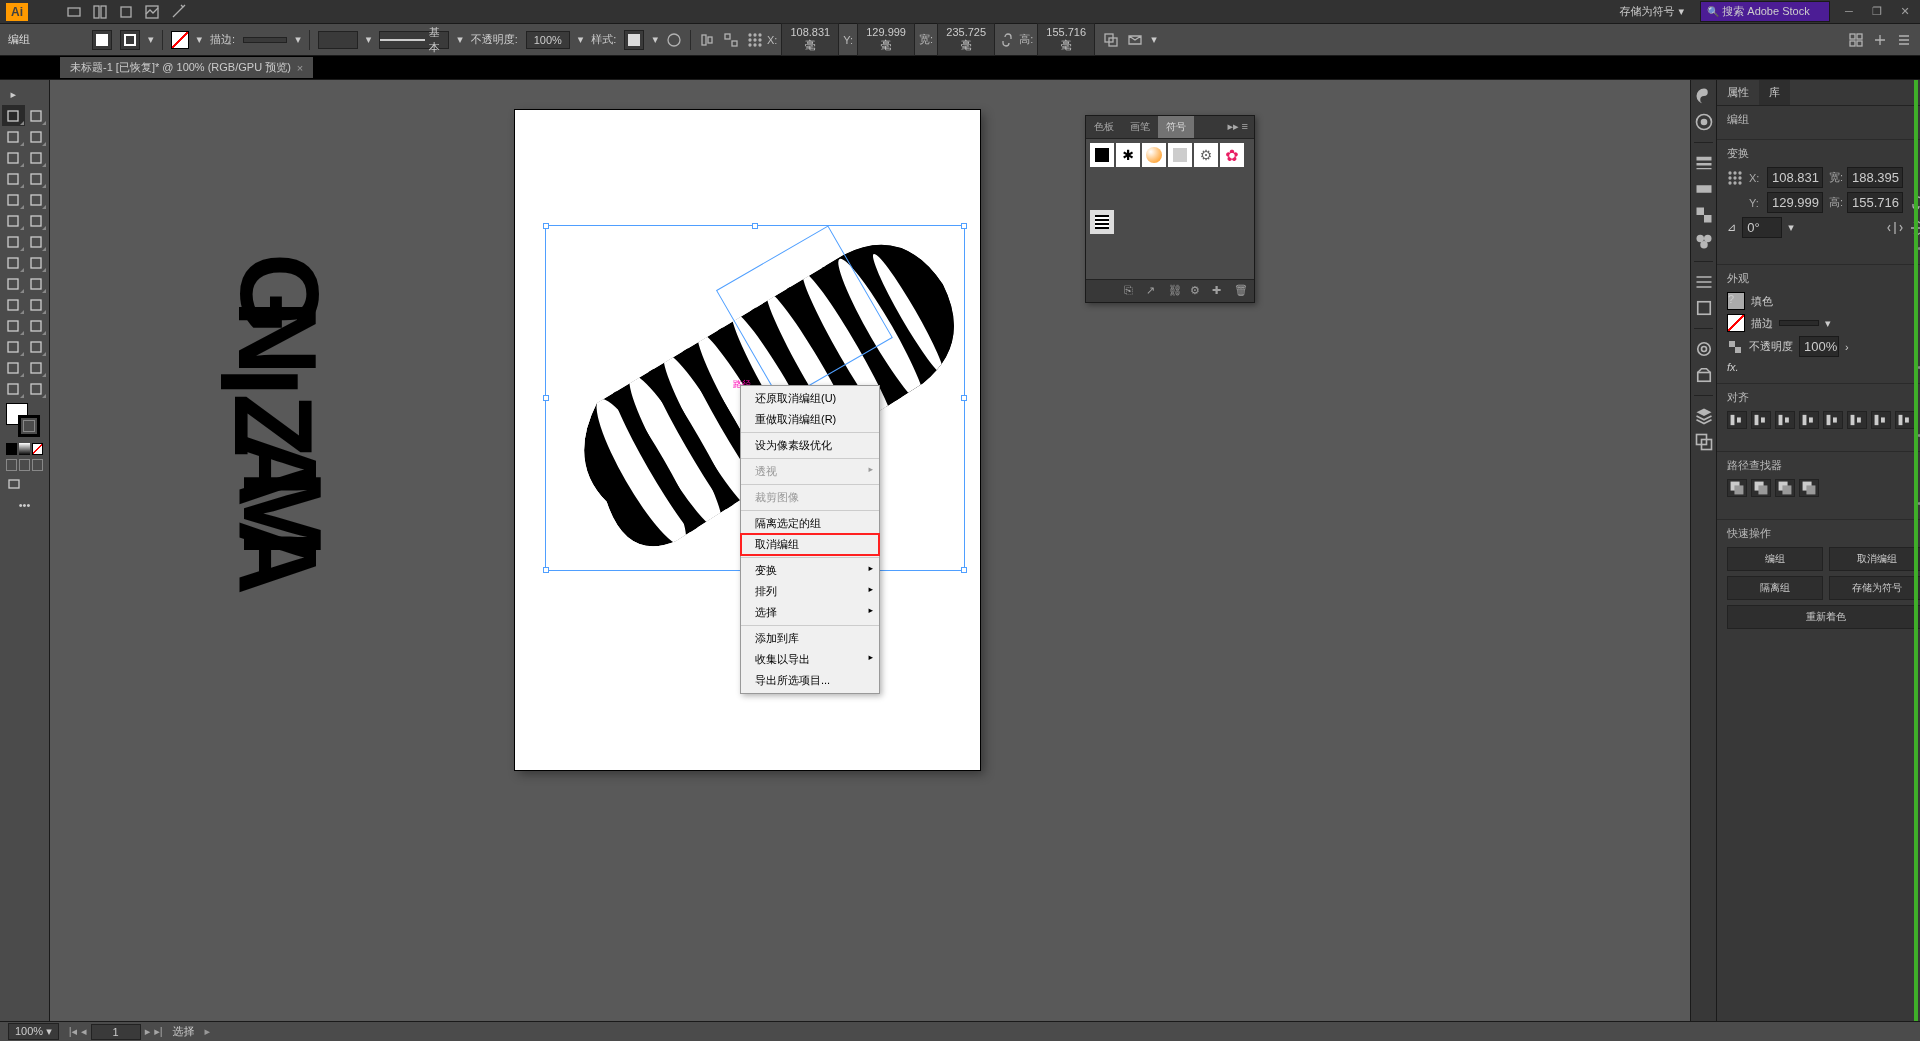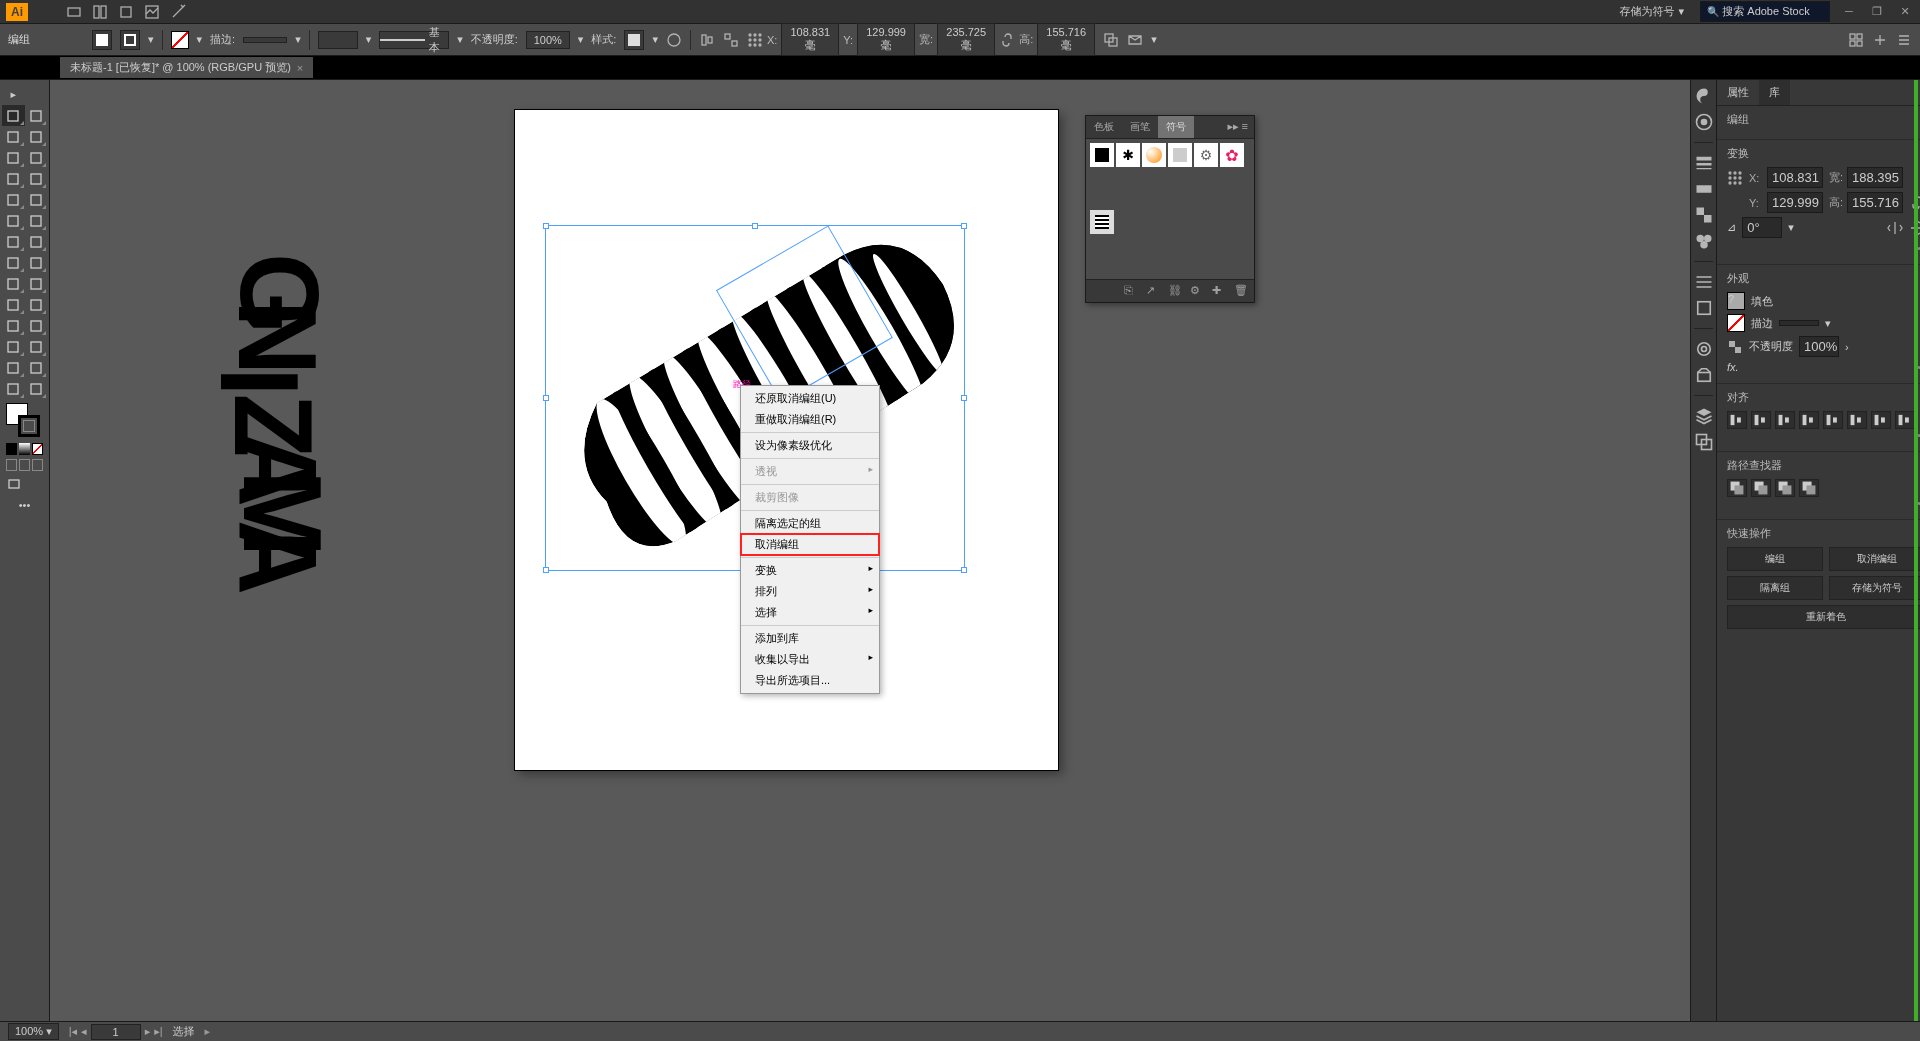--- a/index.html
+++ b/index.html
@@ -7,21 +7,21 @@
 
 
 .appbar { height:24px; background:#323232; display:flex; align-items:center; padding:0 6px; border-bottom:1px solid #1a1a1a; }
 .ai-logo { width:22px; height:18px; background:#ff9a00; color:#404040; font-weight:bold; text-align:center; line-height:18px; font-size:12px; margin-right:24px; }
 .menubar { display:flex; gap:2px; }
 .menu-item { padding:2px 6px; cursor:default; }
 .menubar-icons { display:flex; gap:10px; margin-left:14px; align-items:center; }
 .tb-icon { width:16px; height:16px; opacity:.8; display:flex; align-items:center; justify-content:center; }
 .topright { margin-left:auto; display:flex; align-items:center; gap:10px; }
 .workspace-sel { padding:2px 6px; display:flex; gap:4px; align-items:center; }
-.searchbox { background:#0f172a; border:1px solid #1a1a1a; padding:2px 6px; width:130px; color:#888; font-size:10px; }
+.searchbox { background:#4c1d95; border:1px solid #1a1a1a; padding:2px 6px; width:130px; color:#888; font-size:10px; }
 .winbtn { width:18px; height:14px; opacity:.7; text-align:center; }
 
 
 .controlbar { height:32px; background:#4b4b4b; border-bottom:1px solid #1a1a1a; display:flex; align-items:center; padding:0 8px; gap:8px; }
 .ctrl-label { color:#ddd; margin-right:6px; }
 .ctrl-ico { width:20px; height:20px; background:#3a3a3a; border:1px solid #222; display:flex; align-items:center; justify-content:center; }
 .ctrl-sep { width:1px; height:20px; background:#2a2a2a; }
 .ctrl-input { background:#3a3a3a; border:1px solid #222; padding:2px 4px; width:44px; text-align:center; color:#ccc; }
 .ctrl-input.wide { width:58px; }
 .stroke-swatch { width:40px; height:18px; background:#3a3a3a; border:1px solid #222; }
@@ -44,21 +44,21 @@
 .tool-corner::after { content:""; position:absolute; right:1px; bottom:1px; border:2px solid transparent; border-right-color:#888; border-bottom-color:#888; }
 .colorwell { padding:4px; }
 .cw-box { width:34px; height:34px; position:relative; }
 .cw-fill { position:absolute; width:22px; height:22px; background:#fff; border:1px solid #000; top:0; left:0; }
 .cw-stroke { position:absolute; width:22px; height:22px; border:3px solid #000; background:#4b4b4b; bottom:0; right:0; }
 .cw-stroke::after{content:"";position:absolute;inset:2px;background:#4b4b4b;border:1px solid #888;}
 .mini-sw { display:flex; gap:2px; padding:2px 4px; }
 .mini-sw div { width:12px; height:12px; }
 
 .canvas-area { flex:1; background:#595959; position:relative; overflow:hidden; }
-.artboard { position:absolute; left:465px; top:30px; width:543px; height:660px; background:#fff; box-shadow:0 0 0 1px #000, 4px 4px 10px rgba(0,0,0,.4); }
+.artboard { position:absolute; left:465px; top:30px; width:465px; height:660px; background:#fff; box-shadow:0 0 0 1px #000, 4px 4px 10px rgba(0,0,0,.4); }
 .art-text { position:absolute; left:200px; top:165px; width:140px; height:320px; }
 .art-text span{ font-family:Impact,'Arial Black',sans-serif; font-size:80px; letter-spacing:-4px; color:#000; position:absolute; left:0; transform:scaleY(1.2); font-weight:900; }
 .sel-box { position:absolute; border:1px solid #4f9fff; }
 .sel-handle { position:absolute; width:6px; height:6px; background:#fff; border:1px solid #4f9fff; }
 
 
 .ctxmenu { position:absolute; background:#f0f0f0; border:1px solid #999; box-shadow:2px 2px 6px rgba(0,0,0,.3); width:140px; padding:2px 0; }
 .ctxmenu .mi { padding:3px 14px; color:#000; font-size:11px; position:relative; }
 .ctxmenu .mi.dis { color:#999; }
 .ctxmenu .mi.hl { outline:2px solid #ff2020; outline-offset:-1px; }

